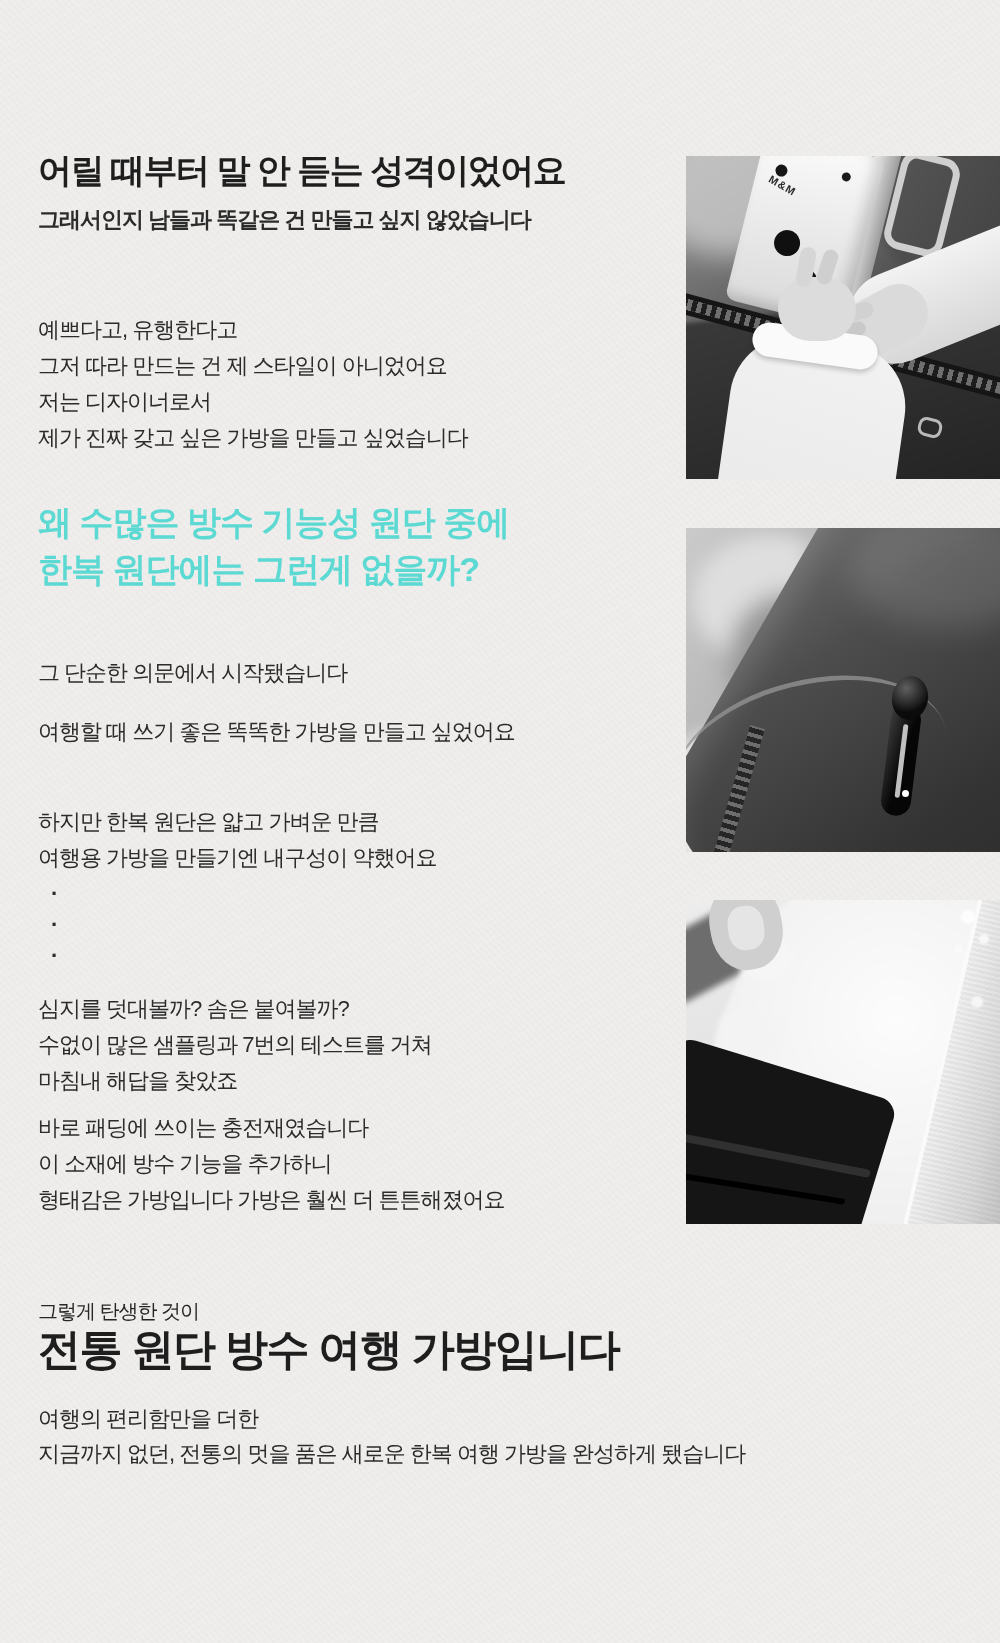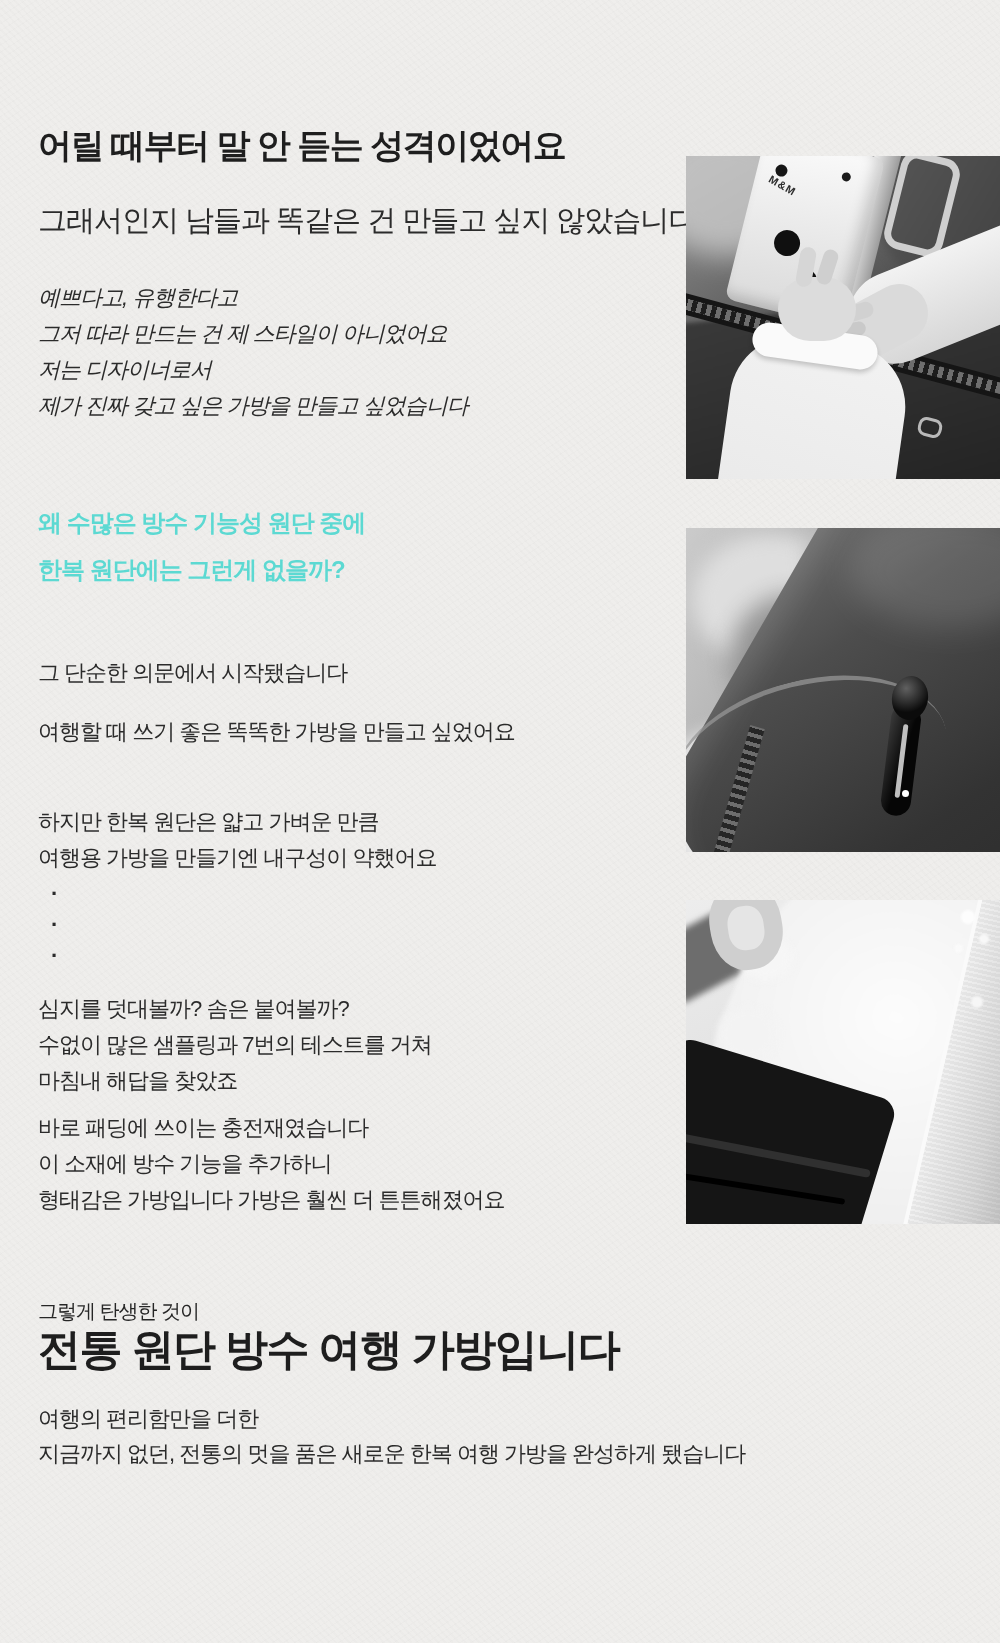--- a/index.html
+++ b/index.html
@@ -7,24 +7,24 @@
     position:relative;width:1000px;height:1643px;margin:0 auto;overflow:hidden;
     font-family:"Liberation Sans","DejaVu Sans",sans-serif;color:#2b2b2b;
     background-color:#efeeec;
     background-image:
       repeating-linear-gradient(47deg, rgba(0,0,0,0.013) 0 2px, rgba(255,255,255,0.02) 2px 5px),
       repeating-linear-gradient(-33deg, rgba(0,0,0,0.011) 0 1px, rgba(255,255,255,0.015) 1px 6px);
   }
   .block{position:absolute;left:38px;}
   .h1{font-size:34px;line-height:44px;font-weight:700;color:#1e1e1e;letter-spacing:-1.5px;}
   .h1.big{font-size:43px;}
-  .sub{font-size:29px;line-height:32px;color:#2b2b2b;letter-spacing:-1px;}
+  .sub{font-size:22px;line-height:32px;color:#2b2b2b;letter-spacing:-1px;font-weight:bold;}
   .para .line{font-size:22px;line-height:36px;color:#2b2b2b;letter-spacing:-1px;white-space:nowrap;}
   .lead{font-size:20px;line-height:34px;color:#262626;letter-spacing:-1px;}
-  .q-head .line{font-size:24px;line-height:47px;font-weight:700;letter-spacing:-1px;white-space:nowrap;}
+  .q-head .line{font-size:34px;line-height:47px;font-weight:700;letter-spacing:-1px;white-space:nowrap;}
   .dots div{font-size:22px;line-height:31px;font-weight:700;color:#2b2b2b;}
 
   
   .photo{position:absolute;left:646px;width:333px;overflow:hidden;background:#8a8a8a;}
   .photo *{position:absolute;}
   #photo1{top:140px;height:323px;}
   #photo2{top:512px;height:324px;}
   #photo3{top:884px;height:324px;}
 
   
@@ -86,23 +86,23 @@
   .p3-flower1{right:44px;top:10px;width:14px;height:14px;background:#fdfdfd;border-radius:50%;filter:blur(1px);}
   .p3-flower2{right:30px;top:34px;width:10px;height:10px;background:#f8f8f8;border-radius:50%;filter:blur(1px);}
   .p3-flower3{right:56px;top:44px;width:9px;height:9px;background:#fafafa;border-radius:50%;filter:blur(1px);}
   .p3-flower4{right:36px;top:96px;width:12px;height:12px;background:#f6f6f6;border-radius:50%;filter:blur(1px);}
 </style>
 </head>
 <body>
 
 <div class="page">
 
-  <div class="block h1" style="top:123px;">어릴 때부터 말 안 듣는 성격이었어요</div>
+  <div class="block h1" style="top:148px;">어릴 때부터 말 안 듣는 성격이었어요</div>
   <div class="block sub" style="top:204px;">그래서인지 남들과 똑같은 건 만들고 싶지 않았습니다</div>
-  <div class="block para" style="top:280px;font-style:italic;">
+  <div class="block para" style="top:312px;">
     <div class="line">예쁘다고, 유행한다고</div>
     <div class="line">그저 따라 만드는 건 제 스타일이 아니었어요</div>
     <div class="line">저는 디자이너로서</div>
     <div class="line">제가 진짜 갖고 싶은 가방을 만들고 싶었습니다</div>
   </div>
 
   <div class="block q-head" style="top:499px;color:#5cd9d2;">
     <div class="line">왜 수많은 방수 기능성 원단 중에</div>
     <div class="line">한복 원단에는 그런게 없을까?</div>
   </div>

